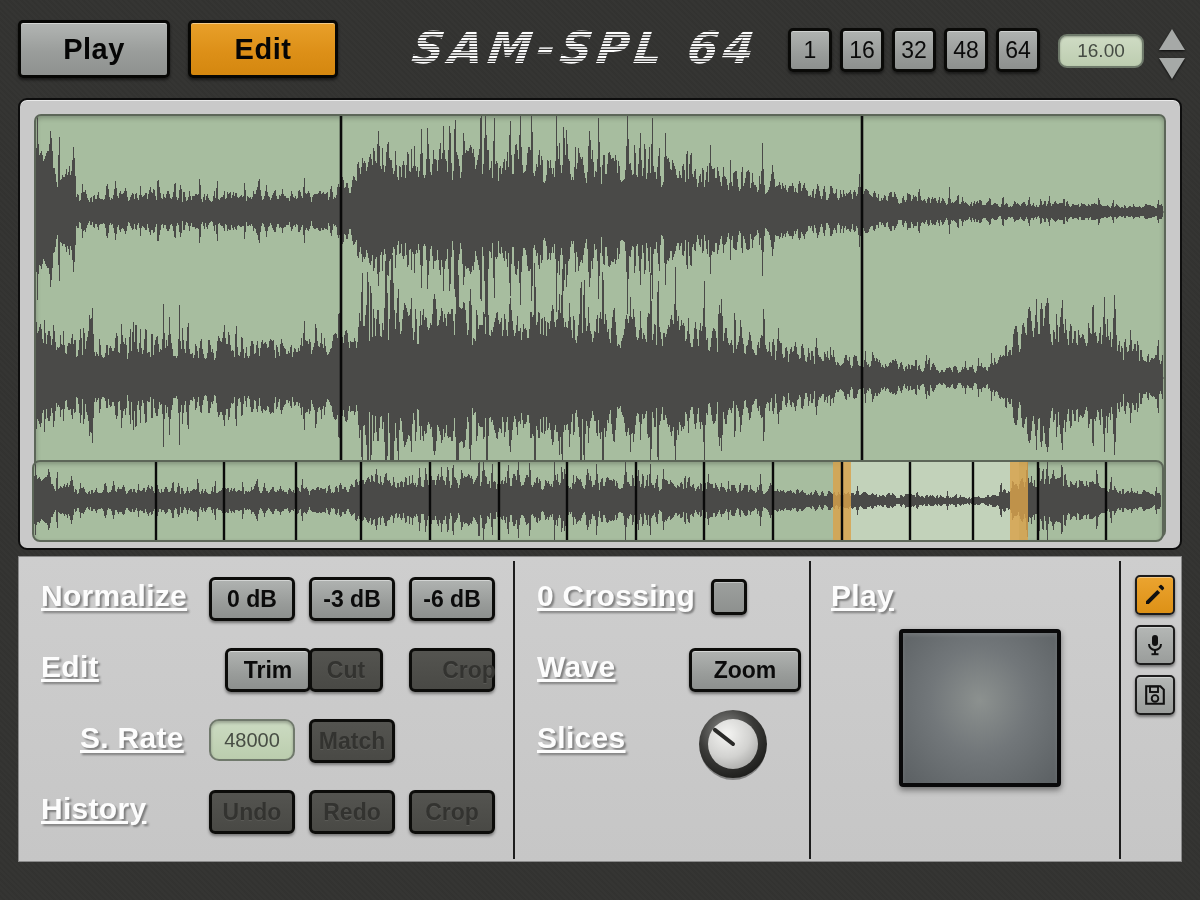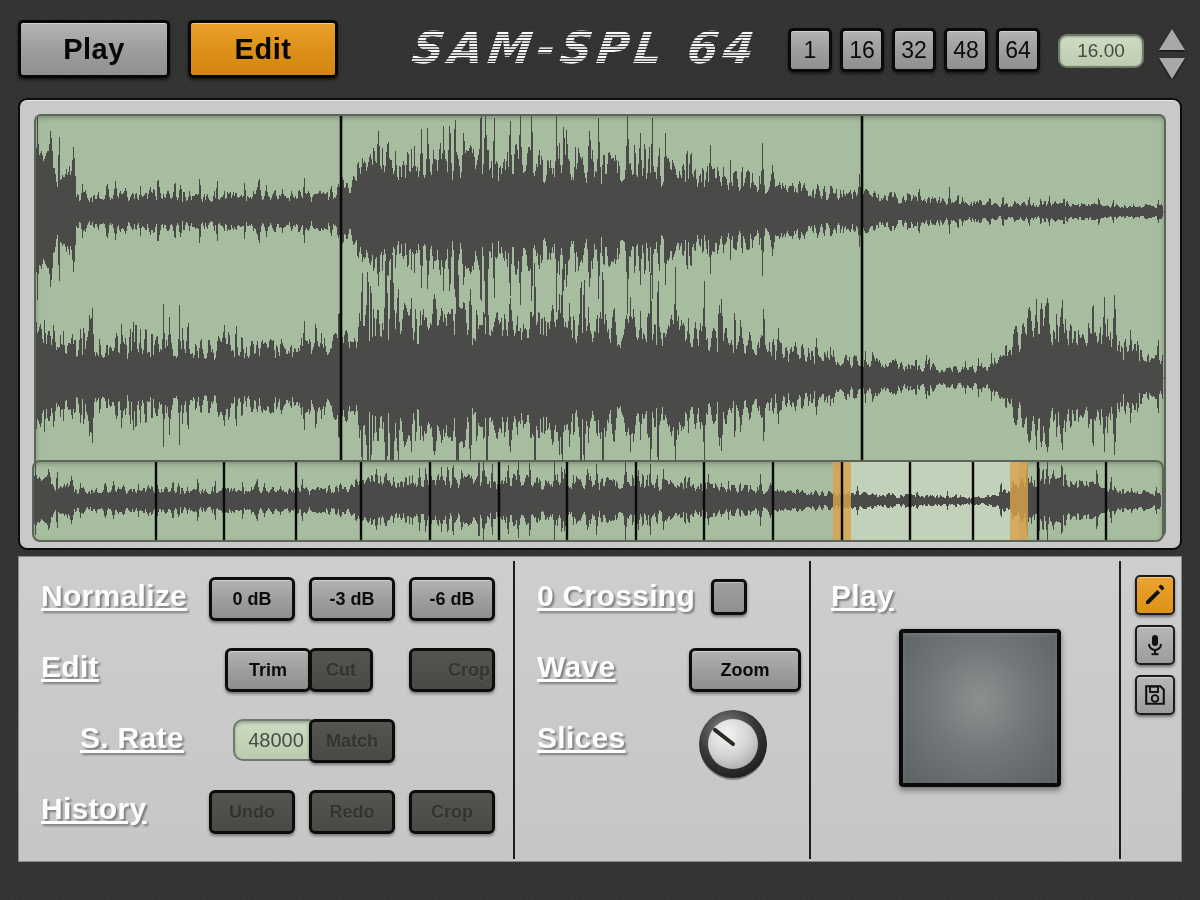--- a/index.html
+++ b/index.html
@@ -133,39 +133,39 @@
   .ctrl-label {
     position: absolute; color: #fdfdfd; font-weight: bold; font-size: 30px;
     text-shadow: 2px 2px 2px rgba(0,0,0,.38);
     font-stretch: condensed; letter-spacing: .3px; text-decoration: underline;
   }
 
   .sq-btn {
     position: absolute; height: 44px;
     border: 3px solid #0c0c0a; border-radius: 6px;
     display: flex; align-items: center; justify-content: center;
-    font-weight: bold; font-size: 18px; color: #0b0b0b;
+    font-weight: bold; font-size: 23px; color: #0b0b0b;
     background: linear-gradient(180deg, #b0b3b1 0%, #999c9a 60%, #8d908e 100%);
     box-shadow: 0 2px 3px rgba(0,0,0,.45), inset 0 1px 0 rgba(255,255,255,.45);
     cursor: pointer; font-stretch: condensed;
   }
   .sq-btn.disabled {
     background: linear-gradient(180deg, #545450 0%, #494945 100%);
     color: #333330;
     text-shadow: 0 1px 0 rgba(255,255,255,.08);
     box-shadow: 0 2px 3px rgba(0,0,0,.4);
     cursor: default;
   }
   .lcd-field {
     position: absolute; height: 42px;
     border-radius: 10px; border: 2px solid #70796c;
     background: linear-gradient(180deg, #ccdbc2 0%, #bbcdae 100%);
     box-shadow: inset 0 2px 3px rgba(0,0,0,.25);
     display: flex; align-items: center; justify-content: center;
-    color: #474d44; font-size: 20px; cursor: text; margin-left: 24px;
+    color: #474d44; font-size: 20px; cursor: text;
   }
 
   .toggle-box {
     position: absolute; width: 36px; height: 36px;
     border: 3px solid #0c0c0a; border-radius: 5px;
     background: linear-gradient(180deg, #9da09e 0%, #8e918f 100%);
     box-shadow: 0 2px 3px rgba(0,0,0,.45), inset 0 1px 0 rgba(255,255,255,.35);
     cursor: pointer;
   }
 
@@ -260,21 +260,21 @@
     <div class="ctrl-div d2"></div>
     <div class="ctrl-div d3"></div>
 
     <div class="ctrl-label" style="left:22px; top:22px;">Normalize</div>
     <div class="sq-btn" style="left:190px; top:20px; width:86px;">0 dB</div>
     <div class="sq-btn" style="left:290px; top:20px; width:86px;">-3 dB</div>
     <div class="sq-btn" style="left:390px; top:20px; width:86px;">-6 dB</div>
 
     <div class="ctrl-label" style="left:22px; top:93px;">Edit</div>
     <div class="sq-btn" style="left:190px; top:91px; width:86px;margin-left:16px;">Trim</div>
-    <div class="sq-btn disabled" style="left:290px; top:91px; width:64px;">Cut</div>
+    <div class="sq-btn disabled" style="left:290px; top:91px; width:74px;">Cut</div>
     <div class="sq-btn disabled" style="left:390px; top:91px; width:86px;padding-left:34px;">Crop</div>
 
     <div class="ctrl-label" style="left:22px; top:164px;margin-left:39px;">S. Rate</div>
     <div class="lcd-field" style="left:190px; top:162px; width:86px;">48000</div>
     <div class="sq-btn disabled" style="left:290px; top:162px; width:86px;">Match</div>
 
     <div class="ctrl-label" style="left:22px; top:235px;">History</div>
     <div class="sq-btn disabled" style="left:190px; top:233px; width:86px;">Undo</div>
     <div class="sq-btn disabled" style="left:290px; top:233px; width:86px;">Redo</div>
     <div class="sq-btn disabled" style="left:390px; top:233px; width:86px;">Crop</div>

